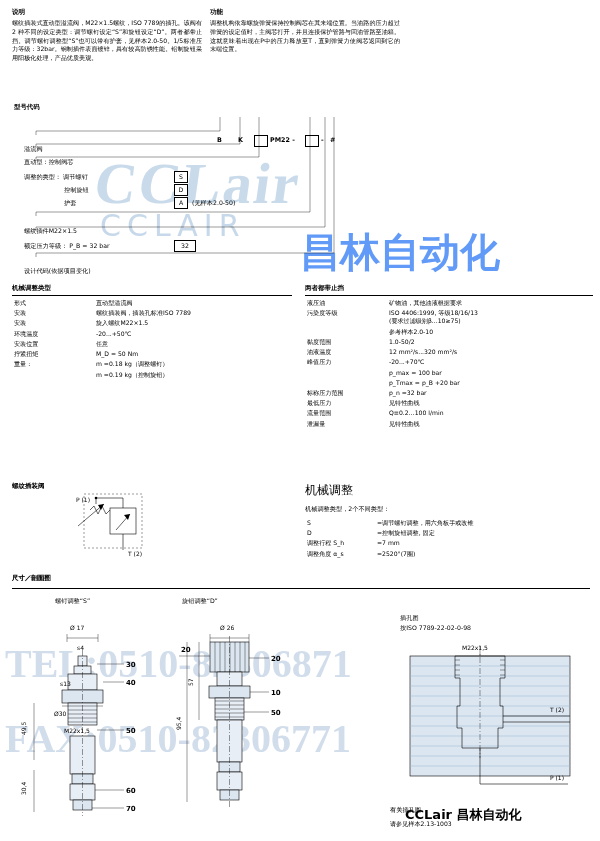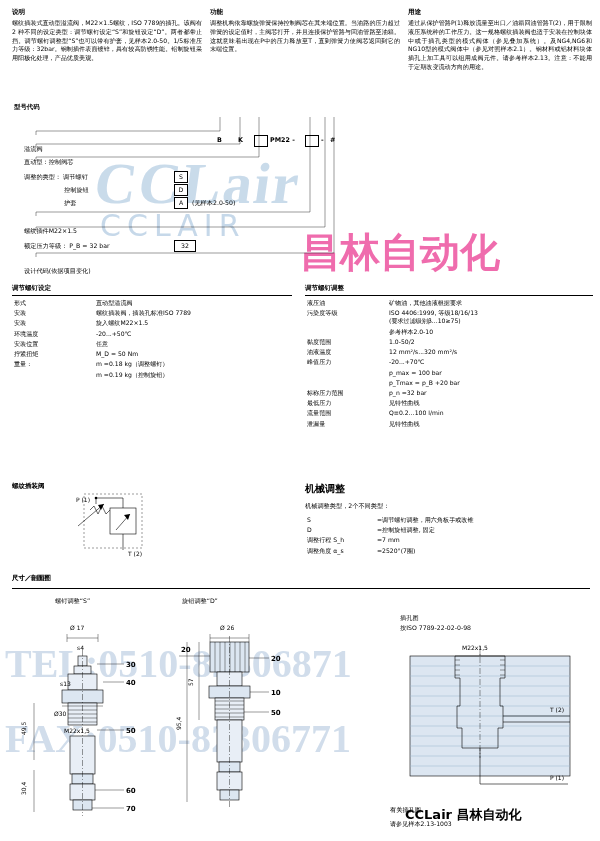--- a/index.html
+++ b/index.html
@@ -21,21 +21,21 @@
     font-size:58px;font-weight:bold;color:#b8cfe4;opacity:.75;
     font-family:"Liberation Serif",serif;letter-spacing:2px;
     transform:skewX(-8deg);
   }
   .wm-cc2{
     top:208px;left:100px;
     font-size:30px;color:#b8cfe4;opacity:.8;letter-spacing:6px;
   }
   .wm-cn{
     top:225px;left:300px;
-    font-size:40px;font-weight:bold;color:#ec4899;opacity:.8;
+    font-size:40px;font-weight:bold;color:#3b82f6;opacity:.8;
   }
   .wm-tel1{
     top:640px;left:5px;
     font-size:40px;font-weight:bold;color:#cfdcea;opacity:.95;
     font-family:"Liberation Serif",serif;
   }
   .wm-tel2{
     top:715px;left:5px;
     font-size:40px;font-weight:bold;color:#cfdcea;opacity:.95;
     font-family:"Liberation Serif",serif;
@@ -86,24 +86,20 @@
   <div class="col" style="left:210px;top:8px;width:190px;">
     <h4>功能</h4>
     <p class="body">调整机构依靠螺旋弹簧保持控制阀芯在其来端位置。当油路的压力超过弹簧的设定值时，主阀芯打开，并且连接保护管路与回油管路至油箱。这就意味着出现在P中的压力释放至T，直到弹簧力使阀芯返回到它的末端位置。</p>
   </div>
 
   <div class="col" style="left:12px;top:8px;width:190px;">
     <h4>说明</h4>
     <p class="body">螺纹插装式直动型溢流阀，M22×1.5螺纹，ISO 7789的插孔。该阀有 2 种不同的设定类型：调节螺钉设定“S”和旋钮设定“D”。两者都带止挡。调节螺钉调整型“S”也可以带有护套，见样本2.0-50。1/5标准压力等级：32bar。钢制插件表面镀锌，具有较高防锈性能。铝制旋钮采用阳极化处理，产品优质美观。</p>
   </div>
 
-  <div class="col" style="left:408px;top:8px;width:184px;">
-    <h4>用途</h4>
-    <p class="body">通过从保护管路P(1)释放流量至出口／油箱回油管路T(2)，用于限制液压系统种的工作压力。这一规格螺纹插装阀也适于安装在控制块体中或于插孔类型的模式阀体（参见叠加系统）。及NG4,NG6和NG10型的模式阀体中（参见对照样本2.1）。钢材料或铝材料块体插孔上加工具可以组用成阀元件。请参考样本2.13。注意：不能用于定期改变流动方向的用途。</p>
-  </div>
 
   <div class="codearea">
     <div class="code-title">型号代码</div>
 
     <div style="position:relative;height:14px;">
       <span style="position:absolute;left:203px;top:0;font-size:6.4px;font-weight:bold;">B</span>
       <span style="position:absolute;left:224px;top:0;font-size:6.4px;font-weight:bold;">K</span>
       <span class="cbox" style="position:absolute;left:240px;top:-1px;width:11px;"></span>
       <span style="position:absolute;left:256px;top:0;font-size:6.4px;font-weight:bold;">PM22 -</span>
       <span class="cbox" style="position:absolute;left:291px;top:-1px;width:11px;"></span>
@@ -149,21 +145,21 @@
 
     <div style="position:absolute;left:10px;top:124px;">螺纹插件M22×1.5</div>
 
     <div style="position:absolute;left:10px;top:139px;">额定压力等级：   P_B = 32 bar</div>
     <span class="cbox" style="position:absolute;left:160px;top:137px;width:20px;">32</span>
 
     <div style="position:absolute;left:10px;top:164px;">设计代码(依据项目变化)</div>
   </div>
 
   <div style="position:absolute;left:12px;top:284px;width:280px;">
-    <div style="font-weight:bold;font-size:6.5px;border-bottom:1px solid #000;padding-bottom:2px;">调节螺钉设定</div>
+    <div style="font-weight:bold;font-size:6.5px;border-bottom:1px solid #000;padding-bottom:2px;">机械调整类型</div>
     <table class="spec" style="width:100%;margin-top:2px;">
       <tbody>
           <tr>
             <td class="lbl">形式</td>
             <td>直动型溢流阀</td>
           </tr>
       <tr>
             <td class="lbl">安装</td>
             <td>螺纹插装阀，插装孔标准ISO 7789</td>
           </tr>
@@ -189,21 +185,21 @@
           </tr>
       <tr>
             <td class="lbl"></td>
             <td>m =0.19 kg（控制旋钮）</td>
           </tr>
     </tbody>
       </table>
   </div>
 
   <div style="position:absolute;left:305px;top:284px;width:288px;">
-    <div style="font-weight:bold;font-size:6.5px;border-bottom:1px solid #000;padding-bottom:2px;">调节螺钉调整</div>
+    <div style="font-weight:bold;font-size:6.5px;border-bottom:1px solid #000;padding-bottom:2px;">两者都带止挡</div>
     <table class="spec" style="width:100%;margin-top:2px;">
       <tbody>
           <tr>
             <td class="lbl">液压油</td>
             <td>矿物油，其他油液根据要求</td>
           </tr>
       <tr>
             <td class="lbl">污染度等级</td>
             <td style="white-space:pre-line">ISO 4406:1999, 等级18/16/13
 (要求过滤级别β...10≥75)</td>
@@ -274,21 +270,21 @@
       <line class="d" x1="63" y1="6" x2="63" y2="16"></line>
       <line class="d" x1="63" y1="42" x2="63" y2="58"></line>
       <circle cx="36" cy="6" r="1.3" fill="#000"></circle>
       <text class="txt" x="68" y="64">T (2)</text>
 
       <rect class="dthin" x="24" y="2" width="58" height="54" stroke-dasharray="2,2"></rect>
     </svg>
   </div>
 
   <div style="position:absolute;left:305px;top:482px;width:290px;">
-    <div style="font-weight:bold;font-size:10px;">机械调整</div>
+    <div style="font-weight:normal;font-size:12px;">机械调整</div>
     <div style="margin-top:6px;">机械调整类型，2个不同类型：</div>
     <table class="spec" style="width:100%;margin-top:4px;">
       <tbody>
           <tr>
             <td style="width:66px">S</td>
             <td>=调节螺钉调整，用六角板手或改锥</td>
           </tr>
       <tr>
             <td>D</td>
             <td>=控制旋钮调整, 固定</td>

